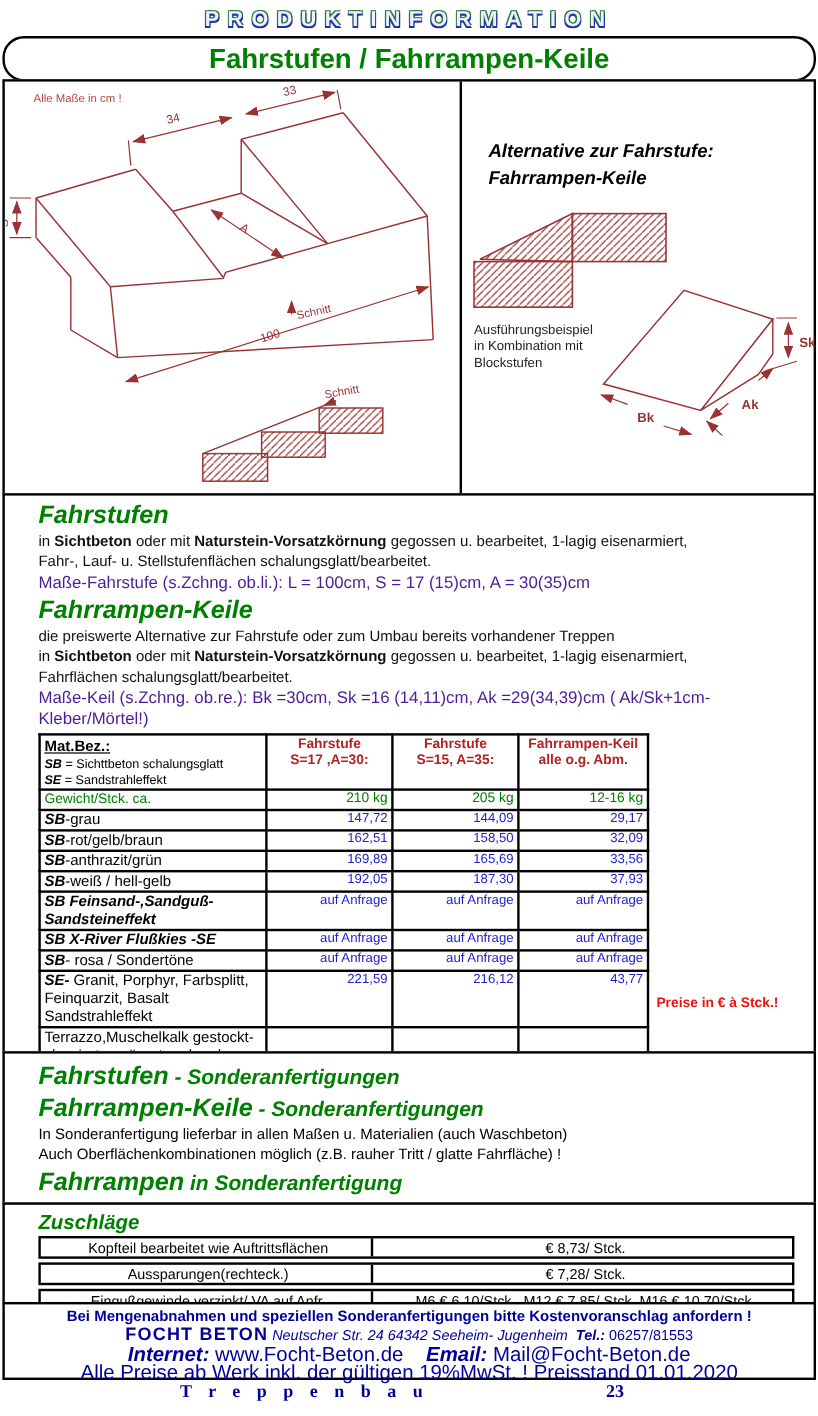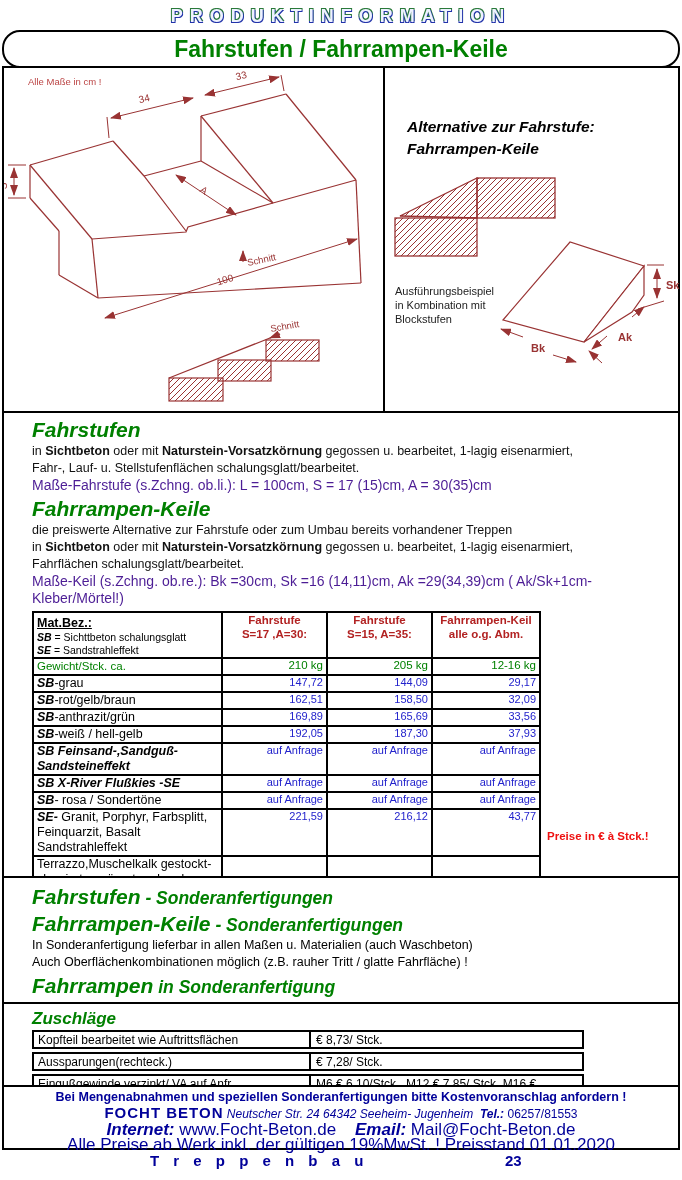--- a/index.html
+++ b/index.html
@@ -17,21 +17,21 @@
   }
   .box { border:2px solid #000; margin:0 2px; position:relative; background:#fff; }
   .box + .box { margin-top:-2px; }
   .titlebox { height:38px; display:flex; align-items:center; justify-content:center;border-radius:18px; }
   .titlebox .t { font-size:23px; font-weight:bold; color:#008000; }
   .drawbox { height:347px; }
   .divider { position:absolute; left:379px; top:0; width:2px; height:100%; background:#000; }
   .panelL { position:absolute; left:0; top:0; width:379px; height:343px; }
   .panelR { position:absolute; left:381px; top:0; width:295px; height:343px; }
   .altHead { position:absolute; left:22px; top:48px; font-size:15.5px; font-weight:bold; font-style:italic; line-height:22px; color:#000; }
-  .exCaption { position:absolute; left:10px; top:216px; font-size:11px; line-height:14px; color:#222; }
+  .exCaption { position:absolute; left:10px; top:200px; font-size:11px; line-height:14px; color:#222; }
   .mainbox { height:467px; padding:2px 0 0 28px; }
   h2.grn { color:#008000; font-weight:bold; font-style:italic; font-size:21px; margin:3px 0 1px 0; }
   h2.grn .rest { font-size:17.5px; }
   .bodyline { font-size:12.5px; line-height:17px; color:#111; }
   .bodyline .b { font-weight:bold; }
   .masse { font-size:14px; line-height:17px; color:#4c1d95; }
   table.prices { border-collapse:collapse; margin-top:4px; width:507px; table-layout:fixed; }
   table.prices td, table.prices th { border:2px solid #000; padding:0 3px; vertical-align:top; }
   table.prices col.c1 { width:189px; } table.prices col.c2 { width:105px; }
   table.prices col.c3 { width:105px; } table.prices col.c4 { width:108px; }
@@ -44,33 +44,33 @@
   td.val { text-align:right; color:#2222cc; font-size:11px; padding-top:2px; }
   tr.gew td { color:#008000; font-size:11.5px; }
   tr.gew td.val { color:#008000;padding-left:29px; }
   tr.allbold td.lab { font-weight:bold; font-style:italic; }
   tr.vbottom td.val { vertical-align:bottom; padding-bottom:2px; }
   .priceNote { position:absolute; left:543px; top:417px; color:#ee1111; font-weight:bold; font-size:11.5px; }
   .sonderbox { height:128px; padding:4px 0 0 28px; }
   .sonderbox .line { font-size:12.5px; line-height:17px; }
   .zusbox { height:85px; padding:2px 0 0 0; }
   .zusbox h2.grn { font-size:17px; margin-left:28px; }
-  .zrow { display:flex; border:2px solid #000; width:552px; margin:0 0 3px 28px; height:19px; }
+  .zrow { display:flex; border:2px solid #000; width:630px; margin:0 0 3px 28px; height:19px;text-align:center; }
   .zrow .zl { width:277px; border-right:2px solid #000; font-size:12px; padding:1px 0 0 4px; }
   .zrow .zv { flex:1; font-size:12px; padding:1px 0 0 5px; }
   .disclaimer { text-align:center; font-size:11px; color:#993333; margin-top:2px; }
   .footbox { height:65px; text-align:center; color:#000099; padding-top:3px; }
   .f1 { font-size:12.5px; font-weight:bold; line-height:15px; }
   .f2 { font-size:12px; line-height:16px; }
   .f2 .co { font-weight:bold; font-size:15px; letter-spacing:1px; }
   .f2 .adr { font-style:italic; }
   .f2 .tl { font-style:italic; font-weight:bold; }
   .f3, .f4 { font-size:17px; line-height:15px; }
   .f3 .lbl { font-style:italic; font-weight:bold; }
-  .pagefoot { height:20px; position:relative; color:#000099; font-weight:bold; }
+  .pagefoot { height:20px; position:relative; color:#000099; font-weight:bold;font-family:Liberation Serif, serif; }
   .pf-label { position:absolute; left:150px; top:2px; font-size:15px; letter-spacing:5px; }
   .pf-num { position:absolute; left:505px; top:2px; font-size:15px; }
   svg text { font-family:"Liberation Sans","DejaVu Sans",sans-serif; }
 </style>
 </head>
 <body>
 
 <div class="page">
 
   <div class="kicker">PRODUKTINFORMATION</div>

